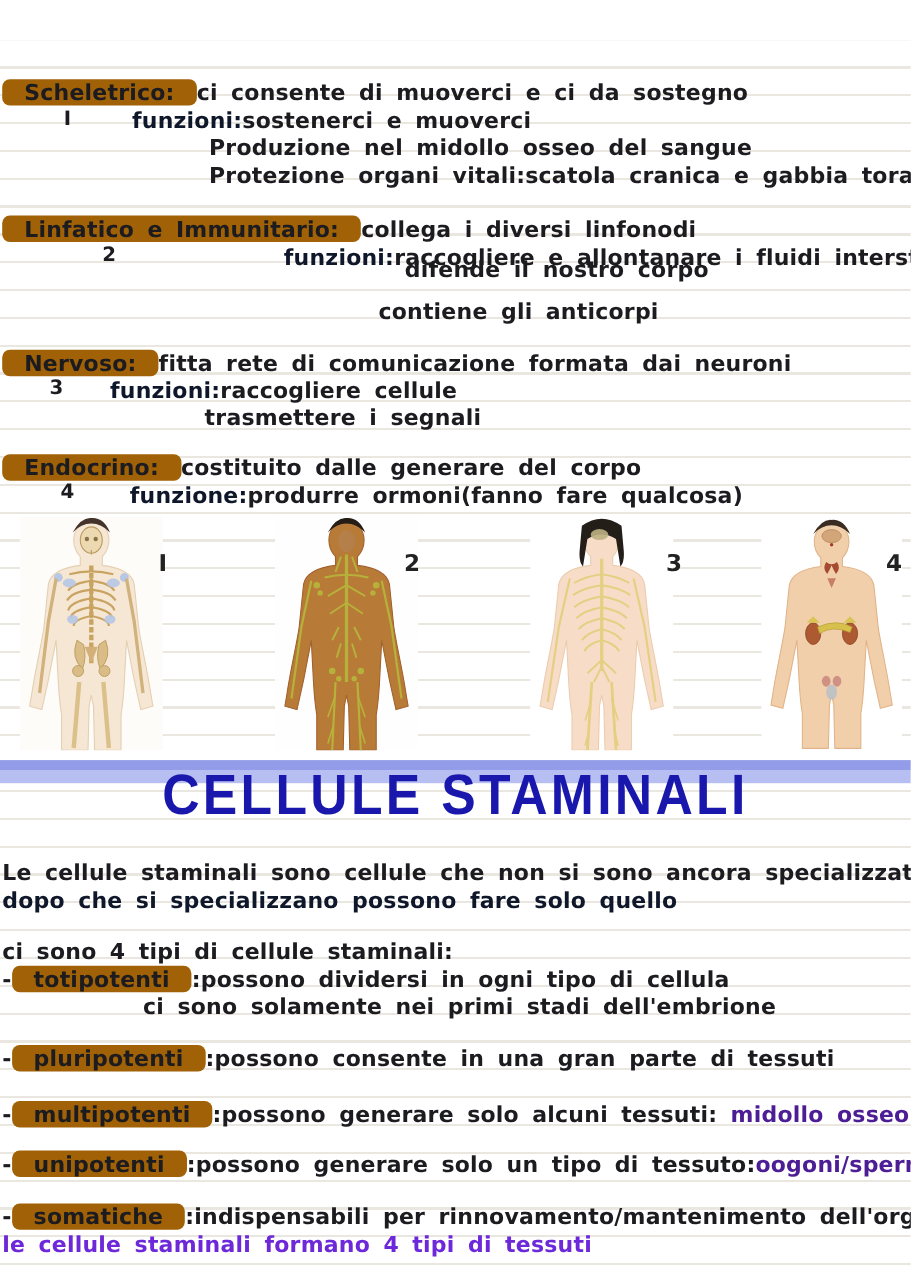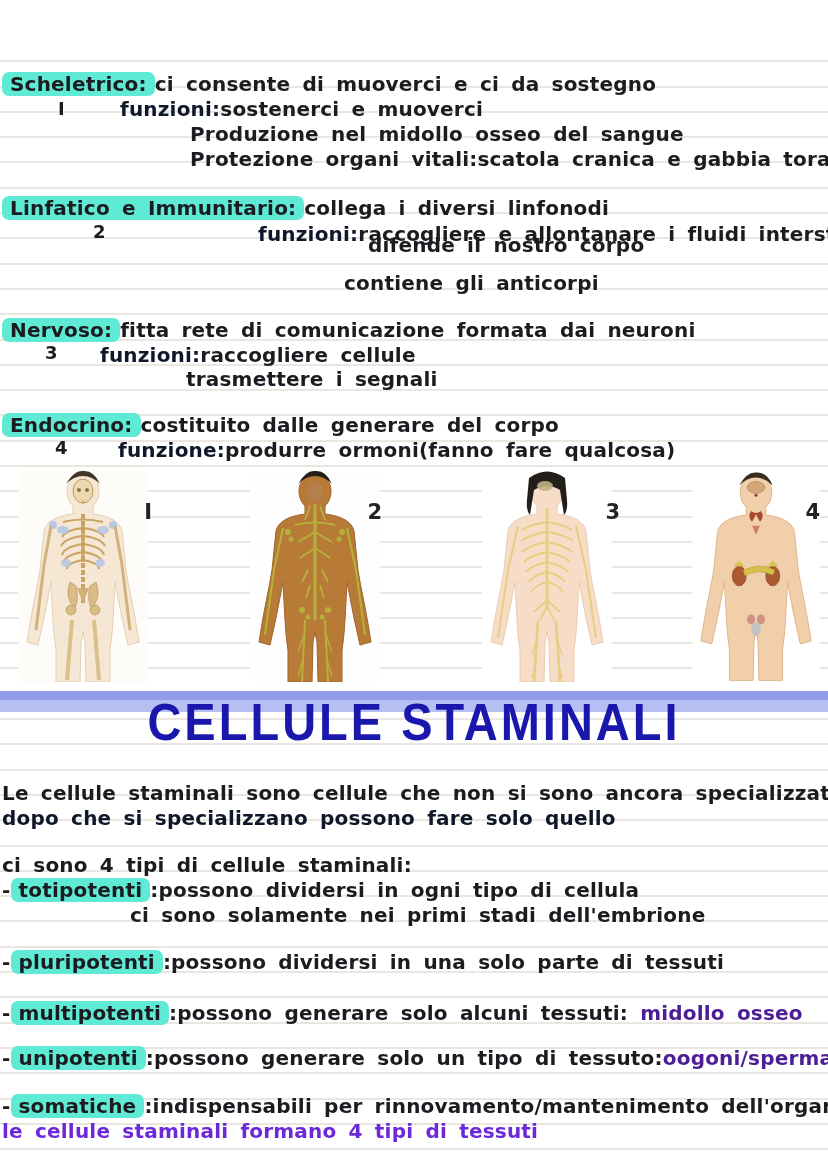--- a/index.html
+++ b/index.html
@@ -13,21 +13,21 @@
   .ruled-lines {
     position:absolute; left:0; right:0; top:37px; height:1134px;
     background:repeating-linear-gradient(to bottom, transparent 0 23.3px, #eae6e0 23.3px 25.3px);
     pointer-events:none;
   }
   .line {
     position:absolute; white-space:nowrap;
     font-size:20px; font-weight:600; color:#1b1b20;
     line-height:25px; word-spacing:5px; letter-spacing:0.2px;
   }
-  .hl { background:#5eead4; border-radius:7px; padding:0 8px; }
+  .hl { background:#a16207; border-radius:7px; padding:0 20px; }
   .acc { color:#0f172a; }
   .lav { color:#4c1d95;margin-top:44px; }
   .blue { color:#6d28d9; }
   .num { position:absolute; font-size:18px; font-weight:600; color:#1b1b20; }
   .fig { position:absolute; top:470px; height:212px; }
   .fig svg { display:block; }
   .fig .fnum {
     position:absolute; top:30px; right:0;
     font-size:21px; font-weight:600; color:#222;
   }
@@ -198,21 +198,21 @@
 <div class="line acc" style="top:806px;left:2px;">dopo che si specializzano possono fare solo quello</div>
 
 <div class="line" style="top:853px;left:2px;">ci sono 4 tipi di cellule staminali:</div>
 
 <div class="line" style="top:878px;left:2px;">
   <span>-</span><span class="hl">totipotenti</span><span>:</span><span>possono dividersi in ogni tipo di cellula</span>
 </div>
 <div class="line" style="top:903px;left:130px;">ci sono solamente nei primi stadi dell'embrione</div>
 
 <div class="line" style="top:950px;left:2px;">
-  <span>-</span><span class="hl">pluripotenti</span><span>:</span><span>possono dividersi in una solo parte di tessuti</span>
+  <span>-</span><span class="hl">pluripotenti</span><span>:</span><span>possono consente in una gran parte di tessuti</span>
 </div>
 
 <div class="line" style="top:1001px;left:2px;">
   <span>-</span><span class="hl">multipotenti</span><span>:</span><span>possono generare solo alcuni tessuti:</span> <span class="lav">midollo osseo</span>
 </div>
 
 <div class="line" style="top:1046px;left:2px;">
   <span>-</span><span class="hl">unipotenti</span><span>:</span><span>possono generare solo un tipo di tessuto:</span><span class="lav">oogoni/spermatozoi</span>
 </div>
 

